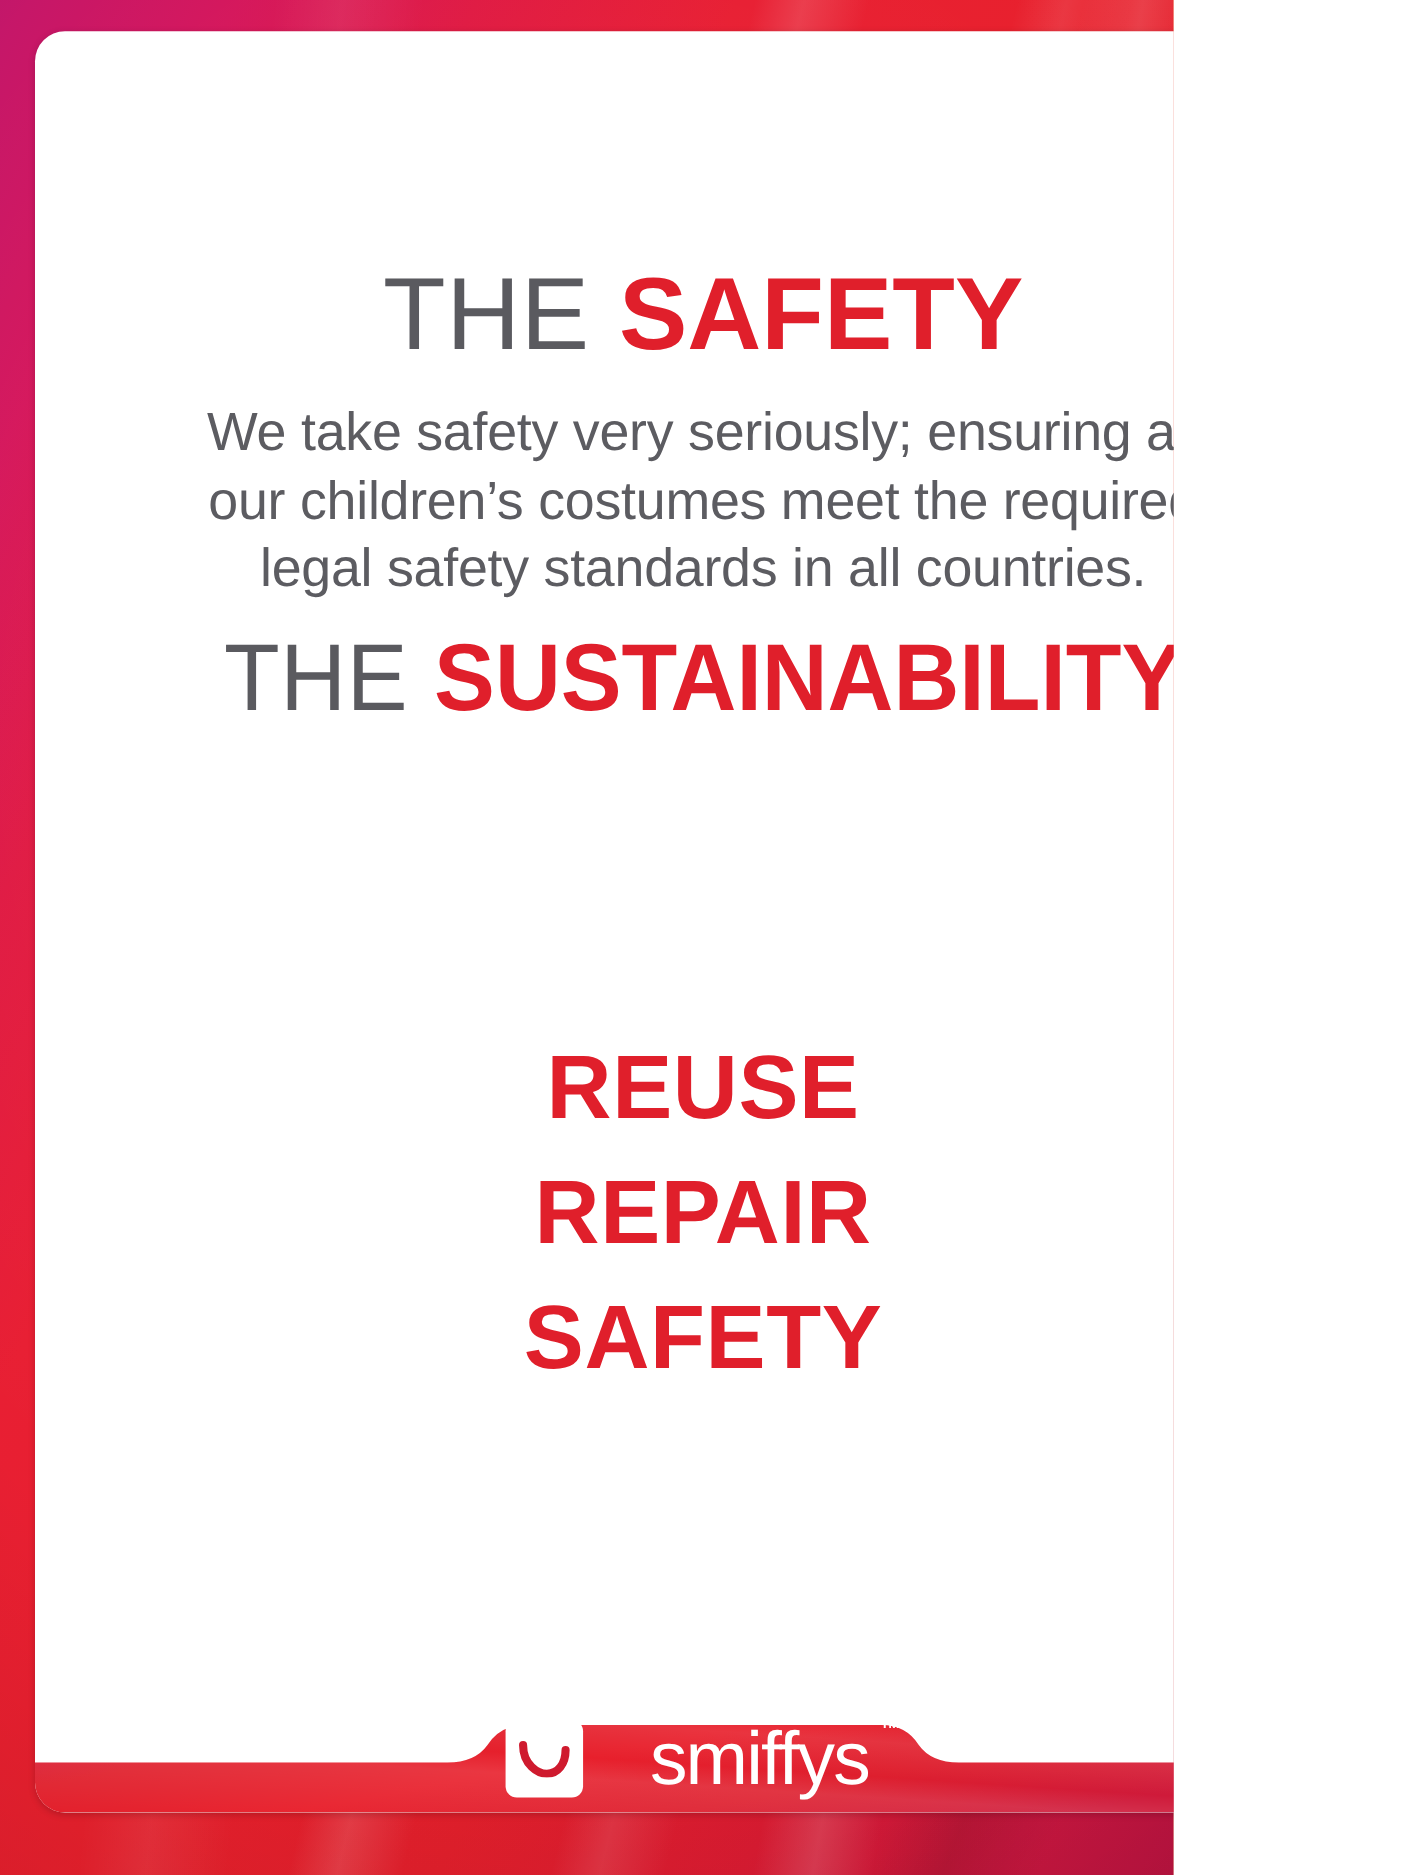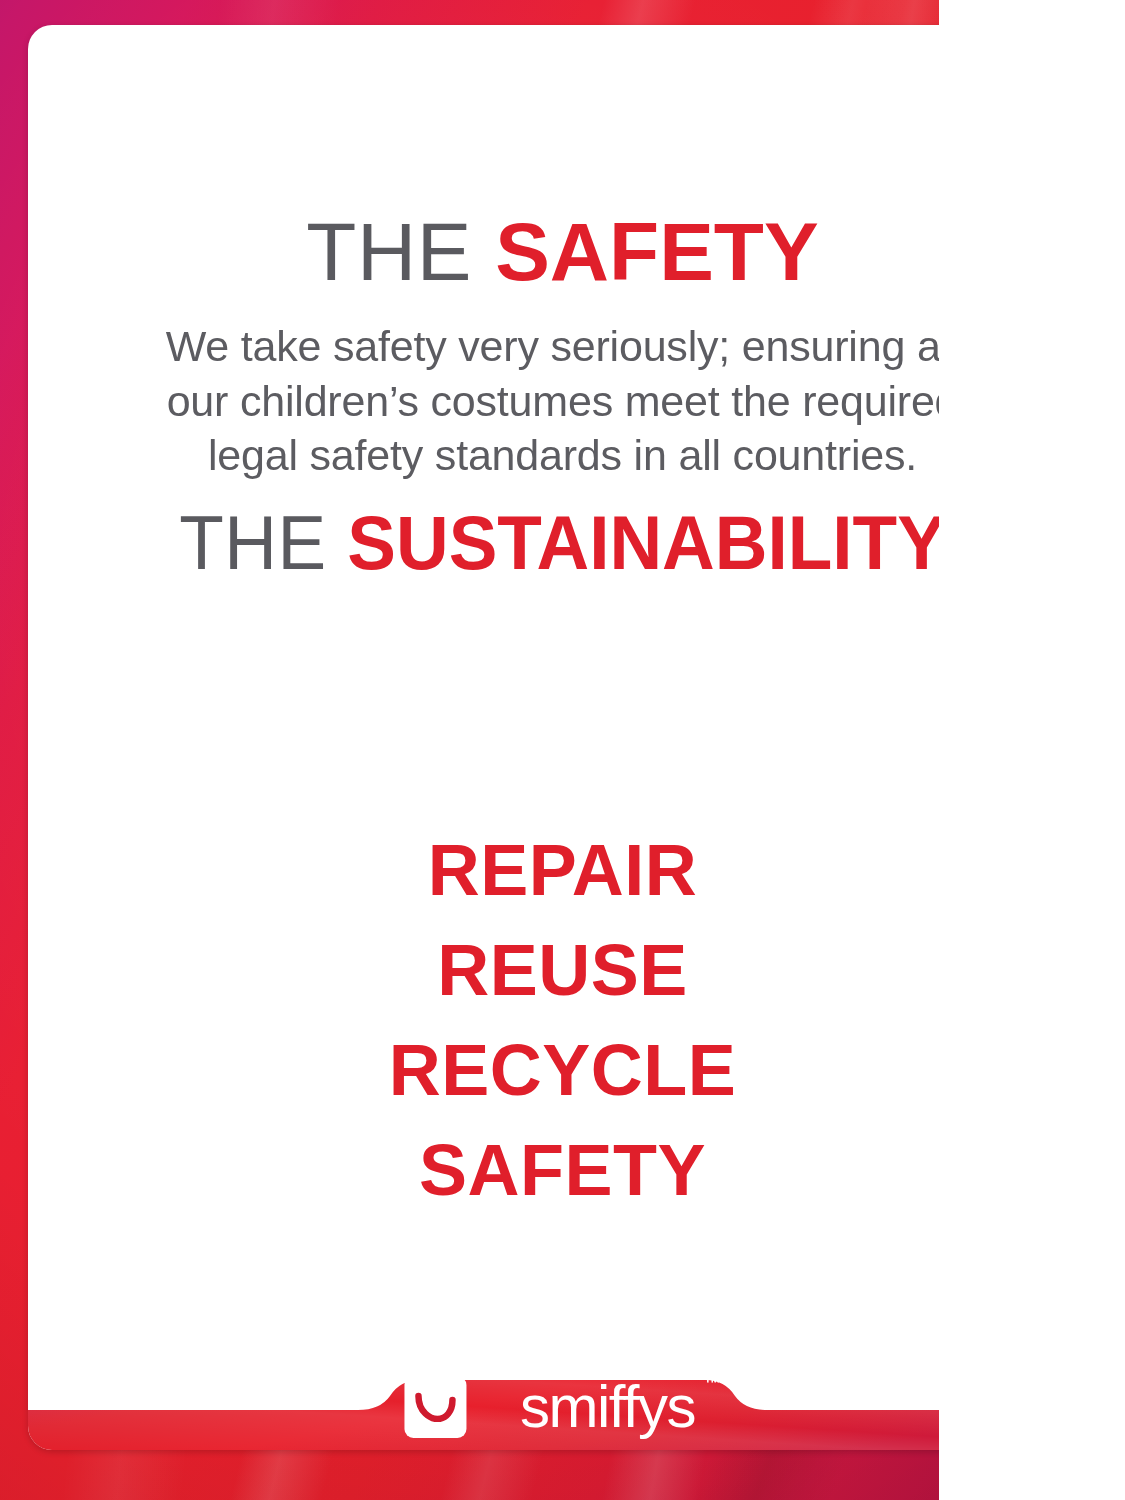--- a/index.html
+++ b/index.html
@@ -214,23 +214,22 @@
       </div>
 
       <div class="body-copy" id="copy-safety">We take safety very seriously; ensuring all our children’s costumes meet the required legal safety standards in all countries.</div>
 
       <div class="heading" id="heading-sustainability">
         <span class="the">THE </span><span class="accent">SUSTAINABILITY</span>
       </div>
 
 
       <div id="slogan">
+        <span class="slogan-word">REUSE</span>
         <span class="slogan-word">REPAIR</span>
-        <span class="slogan-word">REUSE</span>
-        <span class="slogan-word">RECYCLE</span>
         <span class="slogan-word">SAFETY</span>
       </div>
 
       <div class="logo-band">
         <svg class="band-svg" width="1069" height="84" viewBox="0 0 1069 84">
           <defs>
             <linearGradient id="bandGrad" x1="0" y1="0" x2="1" y2="0.35">
               <stop offset="0%" stop-color="#d41b3a"></stop>
               <stop offset="22%" stop-color="#e0202c"></stop>
               <stop offset="48%" stop-color="#e8202c"></stop>

